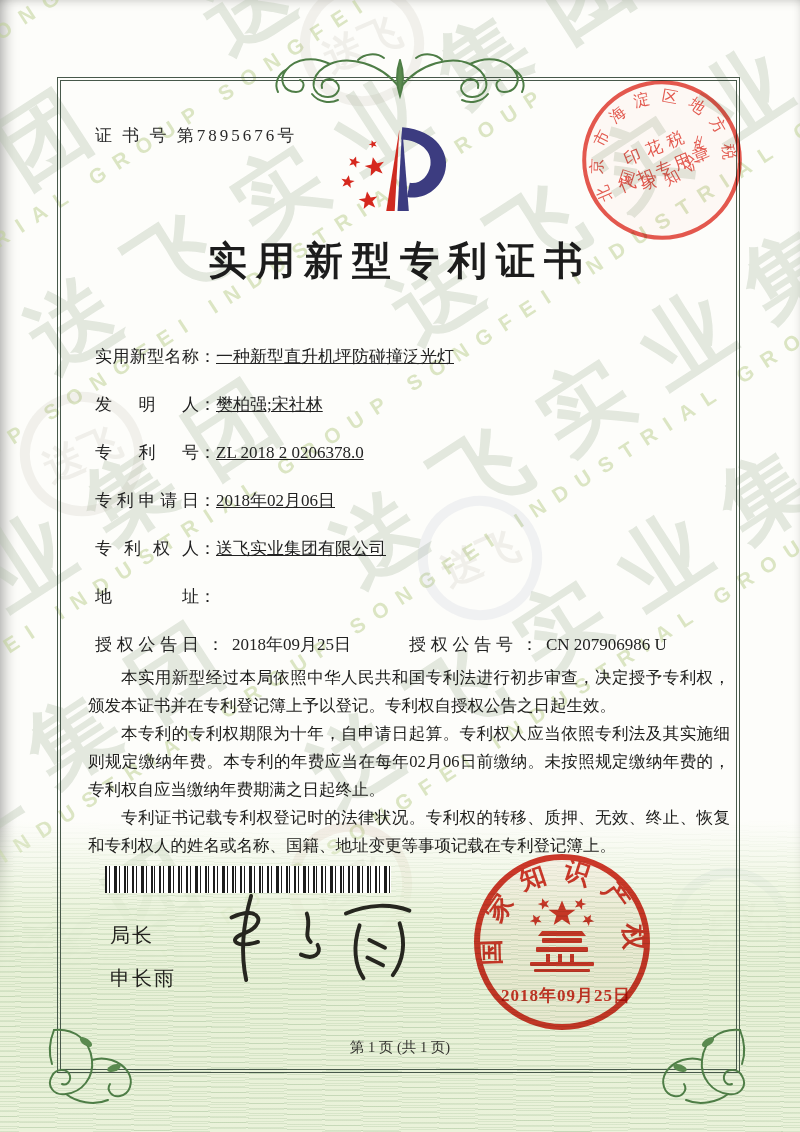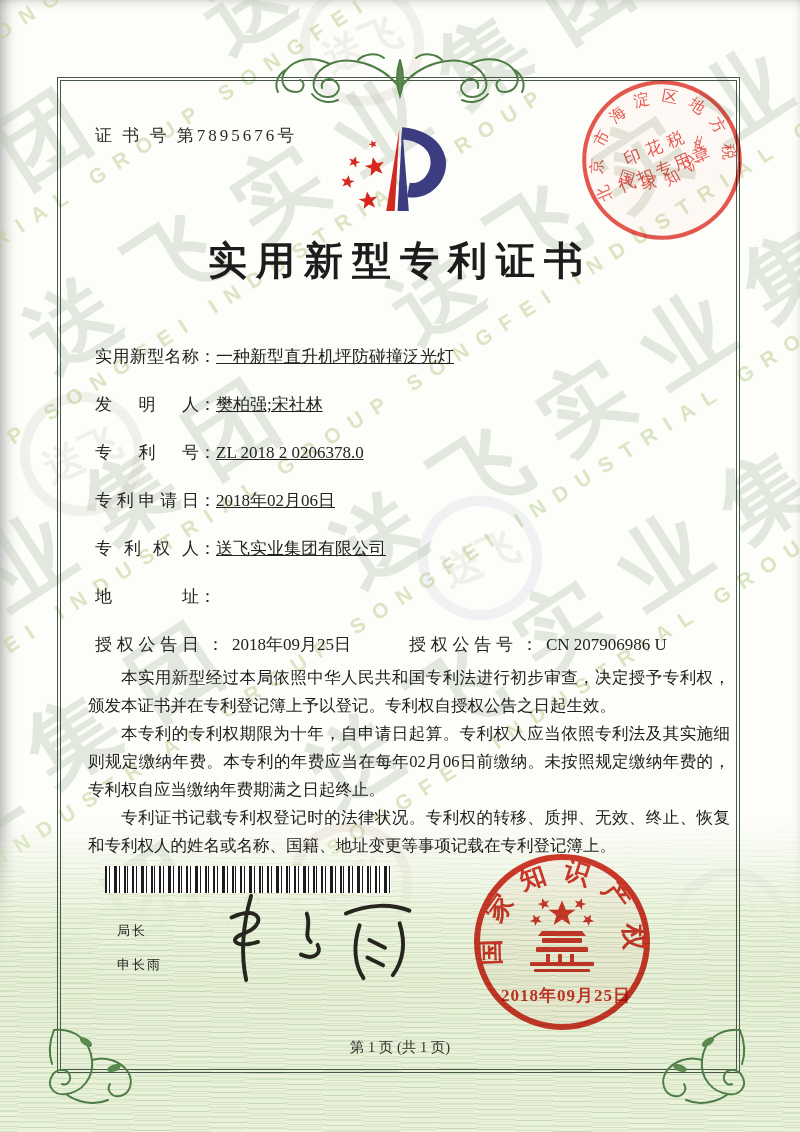--- a/index.html
+++ b/index.html
@@ -86,21 +86,21 @@
     position:absolute;left:105px;top:866px;width:286px;height:27px;background:#fff;
     background-image:repeating-linear-gradient(90deg,
       #1c1c1c 0 2px, transparent 2px 4px,
       #1c1c1c 4px 5px, transparent 5px 9px,
       #1c1c1c 9px 12px, transparent 12px 14px,
       #1c1c1c 14px 15px, transparent 15px 19px,
       #1c1c1c 19px 21px, transparent 21px 22px,
       #1c1c1c 22px 23px, transparent 23px 27px);
   }
   
-  .director{position:absolute;left:117px;top:922px;font-size:13px;letter-spacing:2px;
+  .director{position:absolute;left:110px;top:922px;font-size:20px;letter-spacing:2px;
     font-family:"Liberation Sans","DejaVu Sans",sans-serif;color:#23231f;}
   .director div{margin-bottom:16px;}
   .signature{position:absolute;left:212px;top:884px;}
   .seal{position:absolute;left:472px;top:852px;mix-blend-mode:multiply;}
   .seal-date{position:absolute;left:484px;top:984px;width:164px;text-align:center;
     color:#d5392c;font-size:17px;font-weight:bold;letter-spacing:1px;mix-blend-mode:multiply;}
   .footer{position:absolute;left:0;right:0;top:1038px;text-align:center;font-size:14.5px;color:#33332f;}
 </style>
 </head>
 <body>

